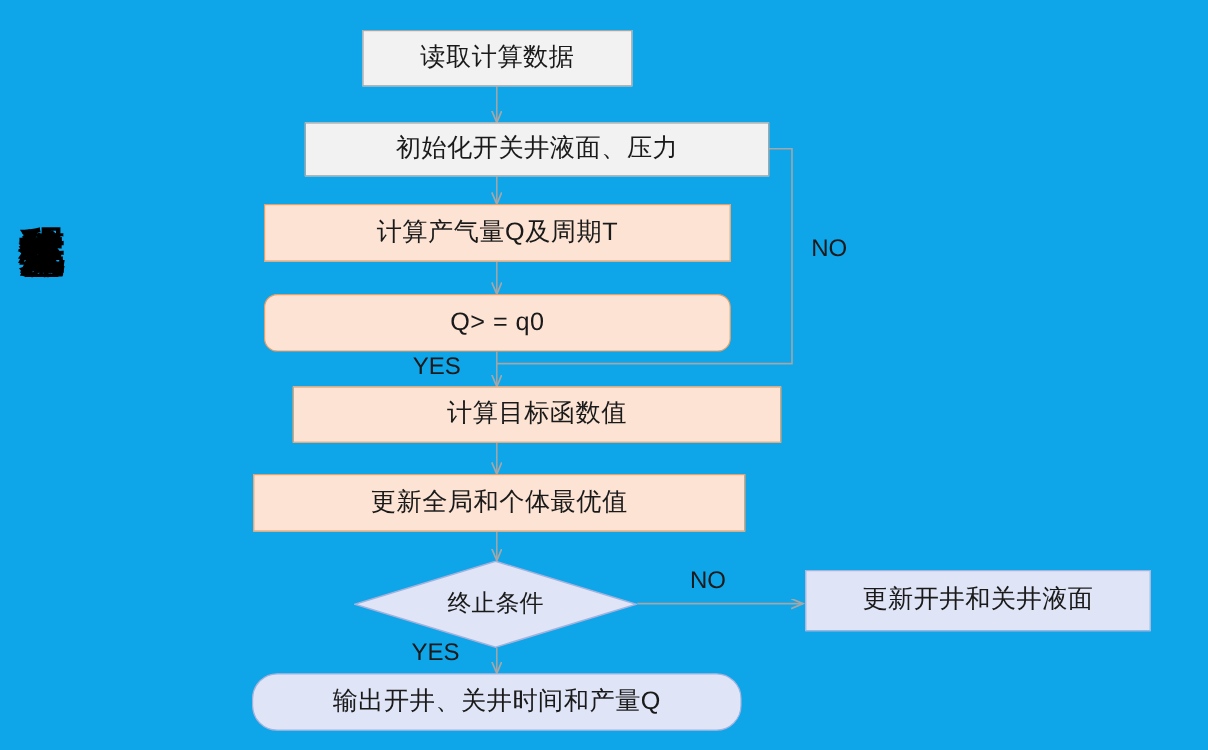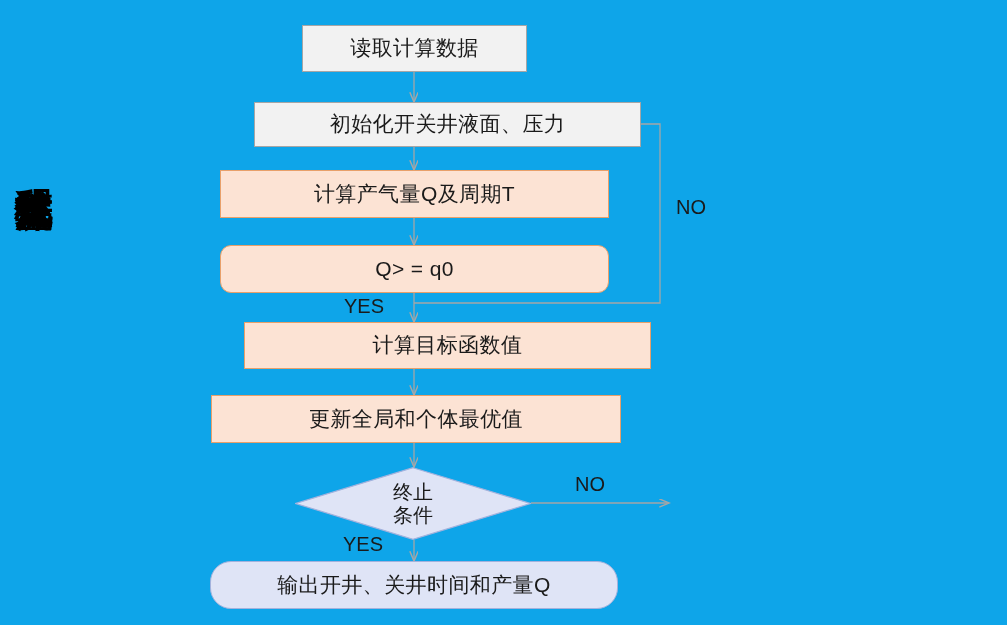--- a/index.html
+++ b/index.html
@@ -54,21 +54,21 @@
     position: absolute;
     z-index: 3;
   }
   .diamond-label {
     position: absolute;
     left: 0;
     top: 0;
     width: 100%;
     height: 100%;
     display: flex;
-    flex-direction: column;
+    flex-direction: row;
     align-items: center;
     justify-content: center;
     font-size: 20px;
     color: #1a1a1a;
     line-height: 1.12;
     z-index: 4;
   }
   .edge-label {
     position: absolute;
     font-size: 20px;
@@ -151,20 +151,23 @@
   <div class="diamond-wrap" style="left:295px; top:467px; width:236px; height:73px;">
     <svg width="236" height="73" viewBox="0 0 236 73">
       <polygon points="118,0.7 235.3,36.5 118,72.3 0.7,36.5" fill="#dfe4f6" stroke="#a3b2dd" stroke-width="1.2"></polygon>
     </svg>
     <div class="diamond-label">
       <span>终止</span>
       <span>条件</span>
     </div>
   </div>
 
+  <div class="node node-blue" style="left:671px; top:475px; width:288px; height:51px;">
+    <span class="node-text">更新开井和关井液面</span>
+  </div>
 
   <div class="node node-blue" style="left:210px; top:561px; width:408px; height:48px;border-radius:21px;">
     <span class="node-text">输出开井、关井时间和产量Q</span>
   </div>
 
   <div class="edge-label" style="left:676px; top:196px;">NO</div>
 
   <div class="edge-label" style="left:344px; top:295px;">YES</div>
 
   <div class="edge-label" style="left:575px; top:473px;">NO</div>

